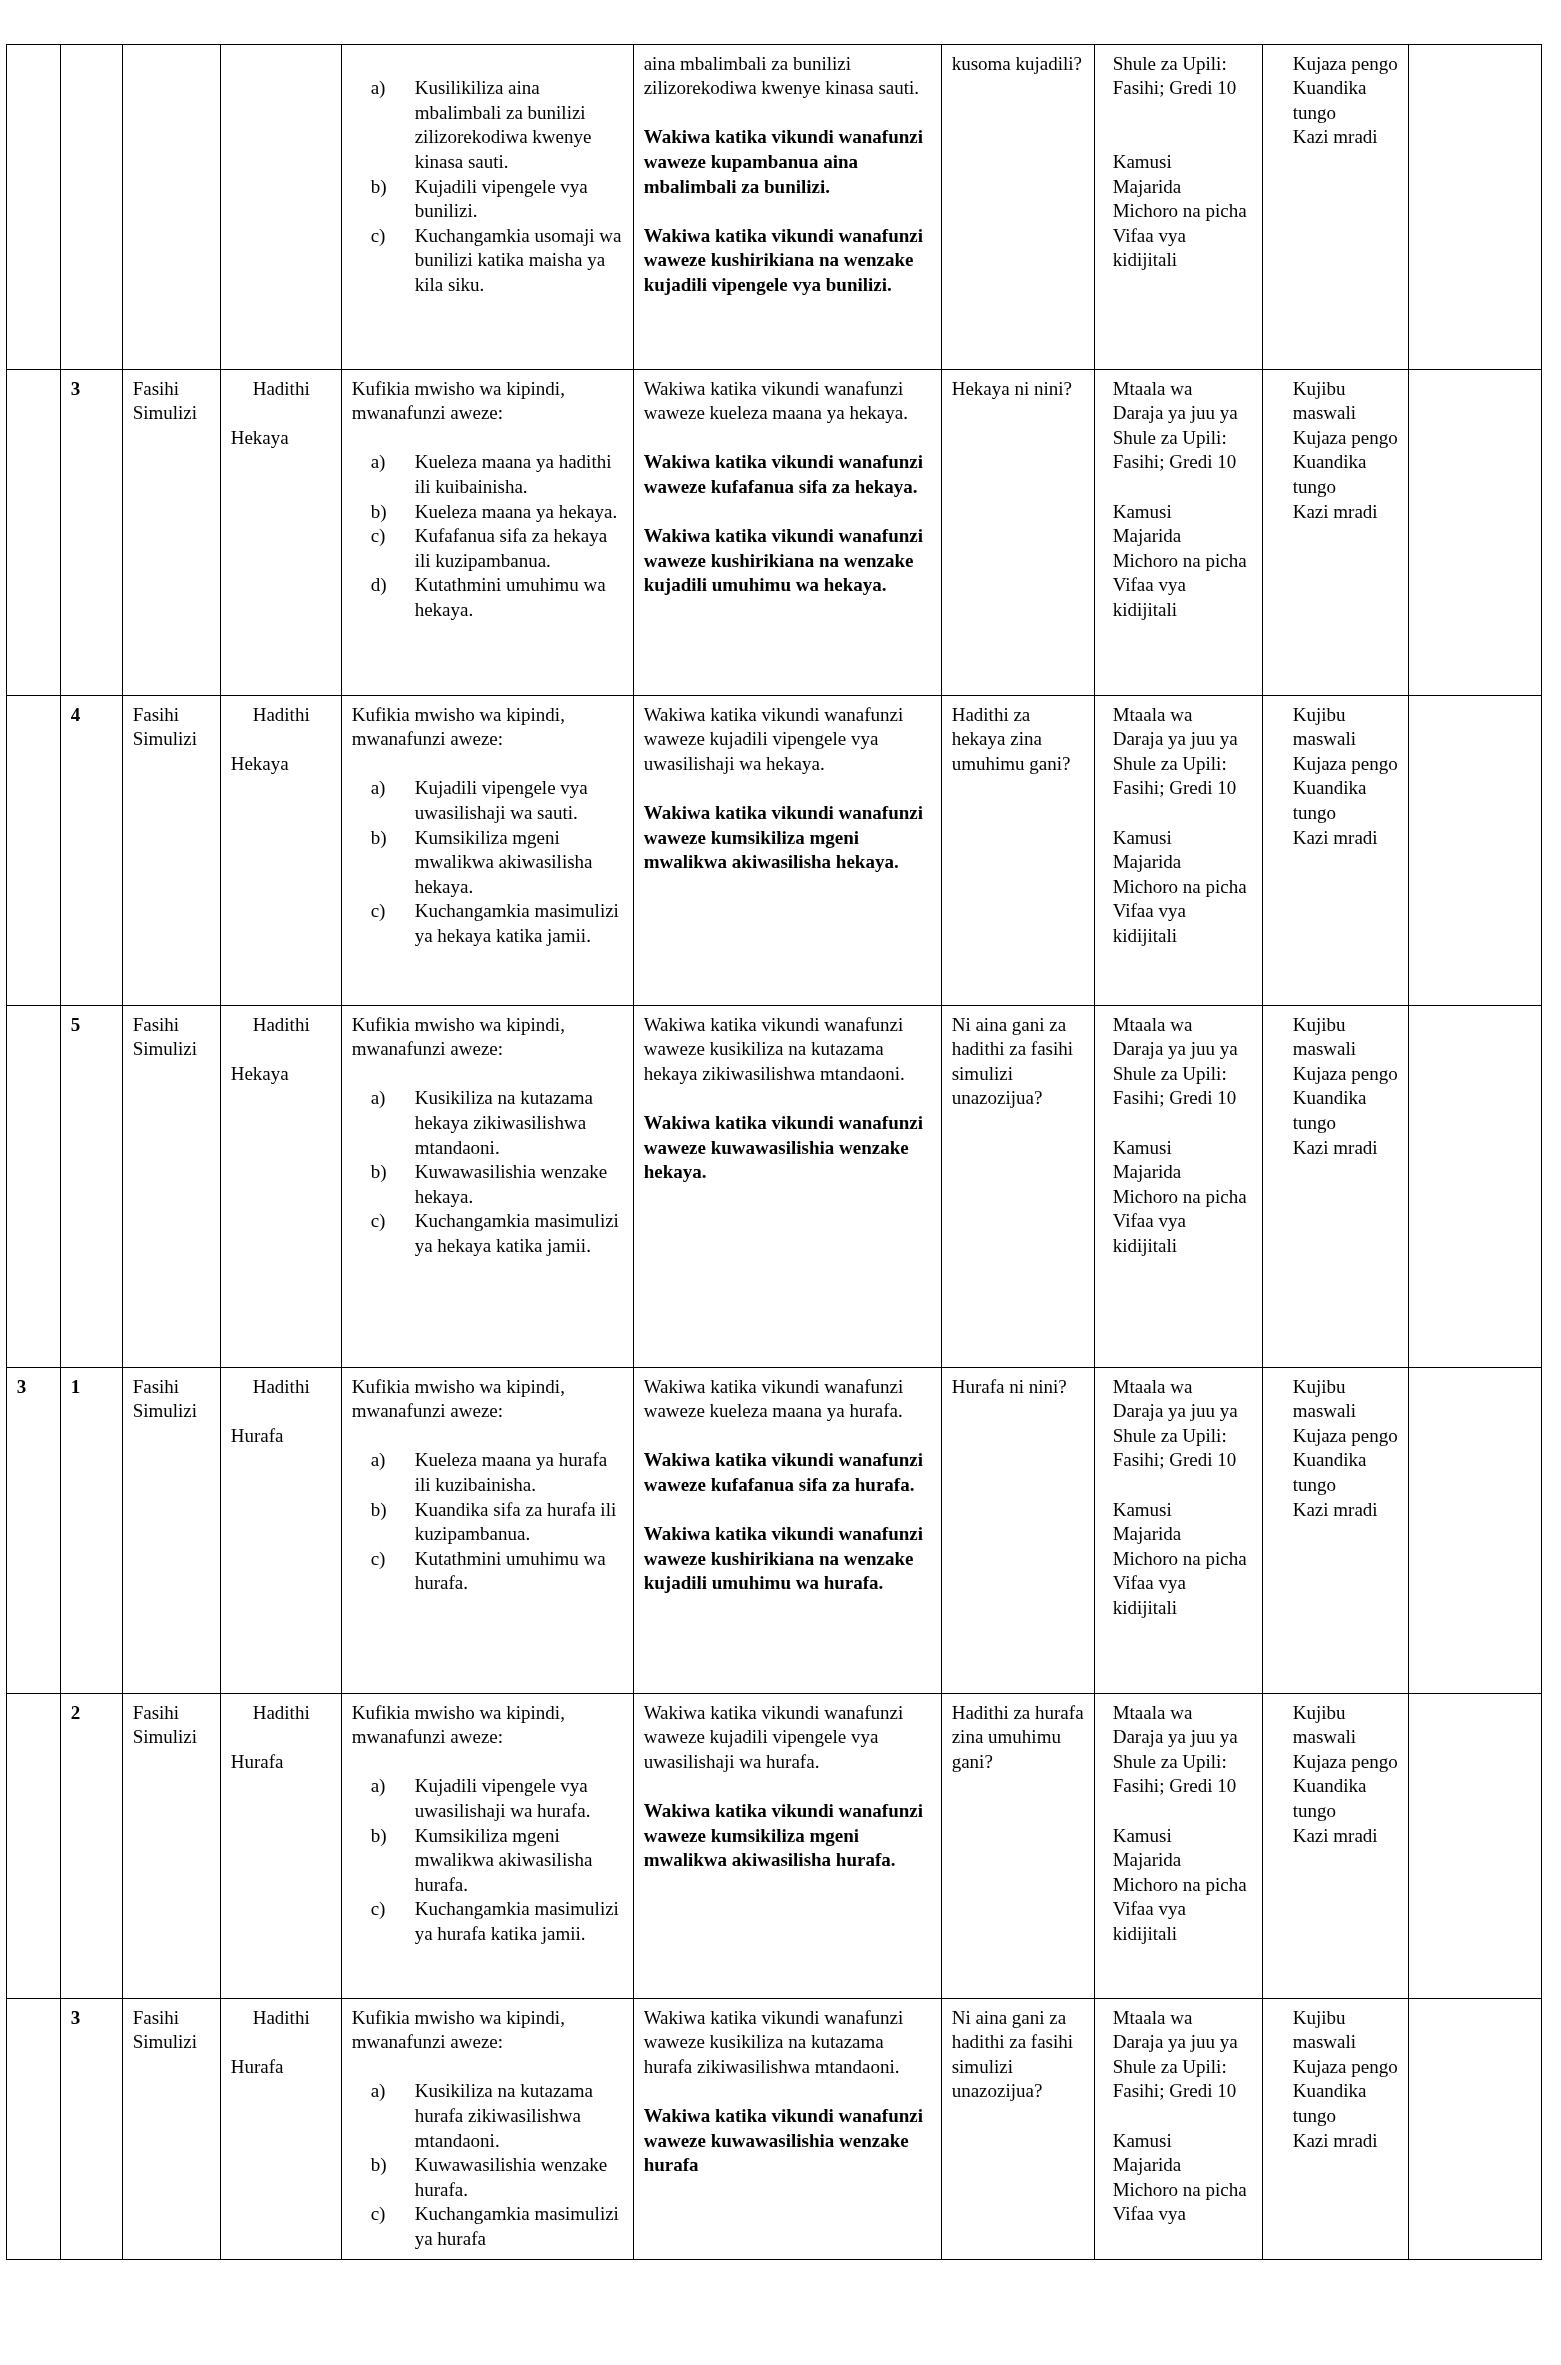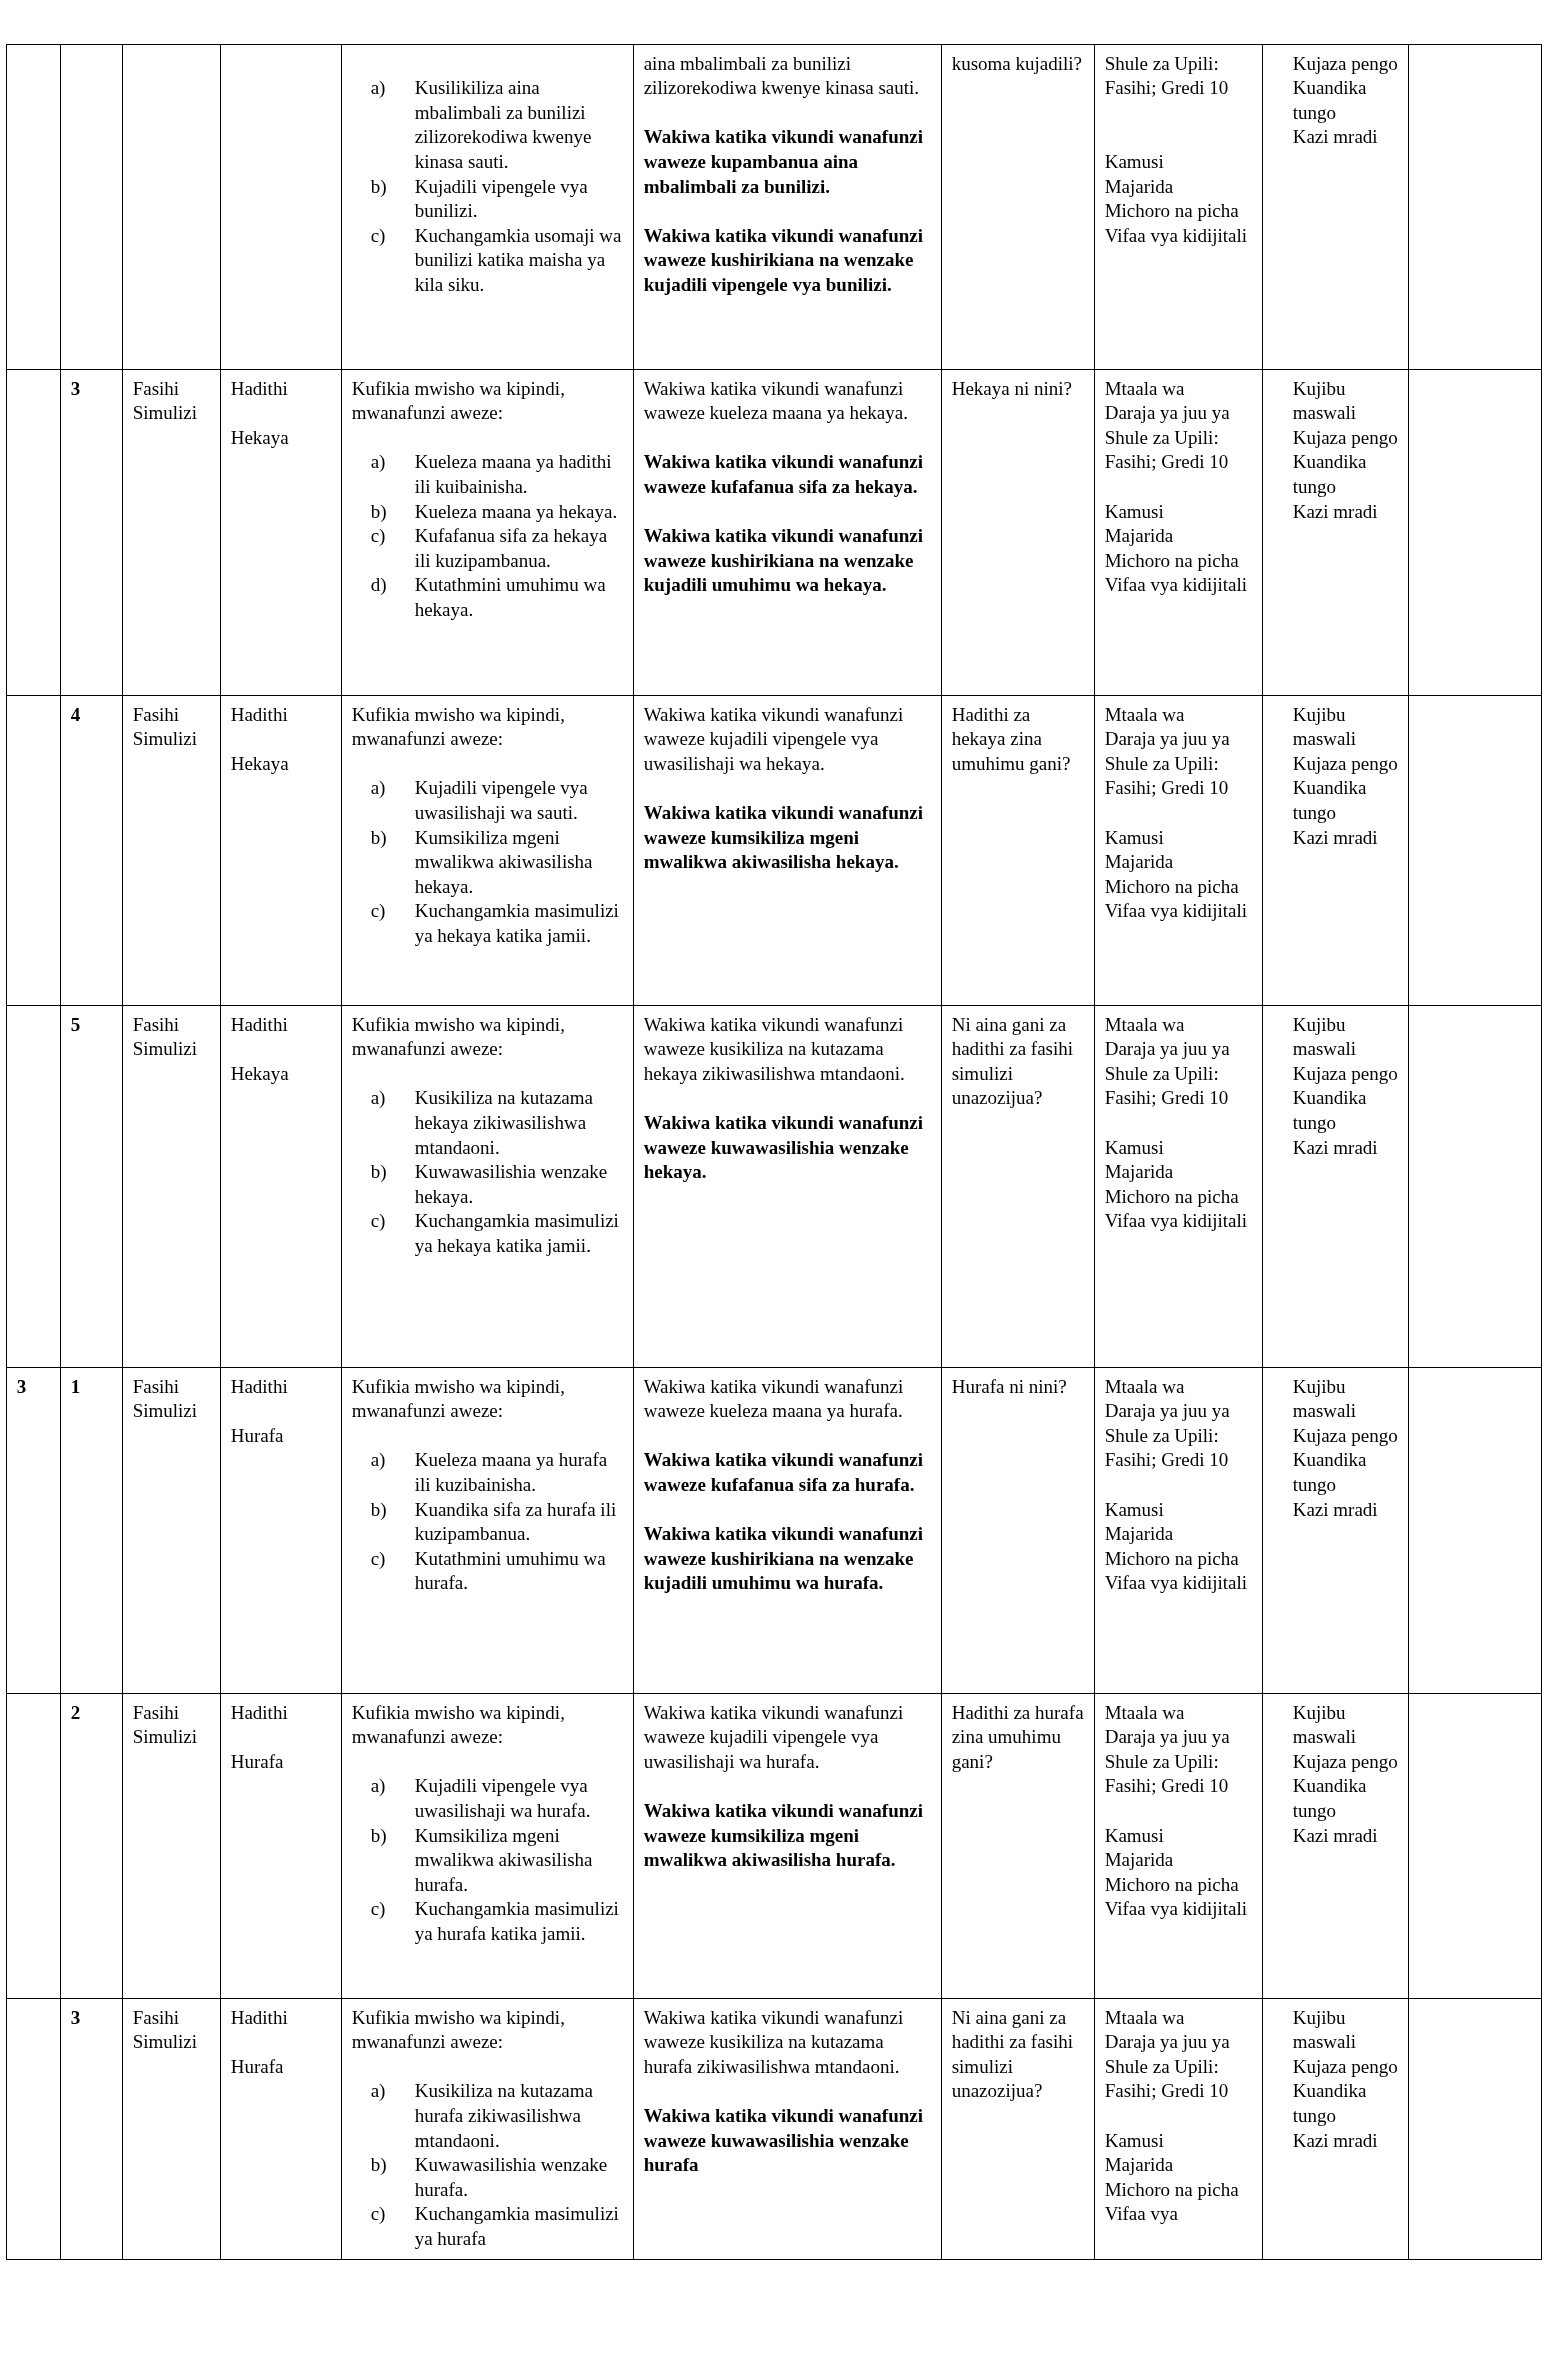--- a/index.html
+++ b/index.html
@@ -3,30 +3,30 @@
   <meta charset="utf-8">
   <style>
     html, body { margin: 0; padding: 0; background: #ffffff; }
     body { width: 1561px; height: 2413px; position: relative; overflow: hidden;
            font-family: "Liberation Serif", "DejaVu Serif", serif; color: #000; }
     #sheet { position: absolute; left: 6.2px; top: 44px; }
     table.sow { border-collapse: collapse; table-layout: fixed; }
     table.sow td { border: 1.9px solid #000; vertical-align: top; padding: 6.6px 9.5px 4.7px 9.5px;
                    font-size: 19px; line-height: 24.6px; box-sizing: border-box; }
     td.num { font-weight: bold; }
-    .topic-main { display: block; }
+    .topic-main { display: block; text-align: center; }
     .topic-sub { display: block; margin-top: 24.6px; }
     .intro { display: block; }
     ol.objs { list-style: none; margin: 24.6px 0 0 0; padding: 0 0 0 19px; }
     ol.objs li { position: relative; padding-left: 44px; margin: 0; }
     ol.objs li .mk { position: absolute; left: 0; top: 0; }
     ol.objs.noop { margin-top: 0; }
     .para { display: block; }
     .para + .para { margin-top: 24.6px; font-weight: bold; }
-    .res-line { display: block; }
+    .res-line { display: block; margin-left: 8px; }
     .res-gap { display: block; height: 24.6px; }
     .ass-line { display: block; margin-left: 20px; }
   </style>
 </head>
 <body>
 
 <div id="sheet">
   <table class="sow">
     <colgroup>
       <col style="width:54px">

